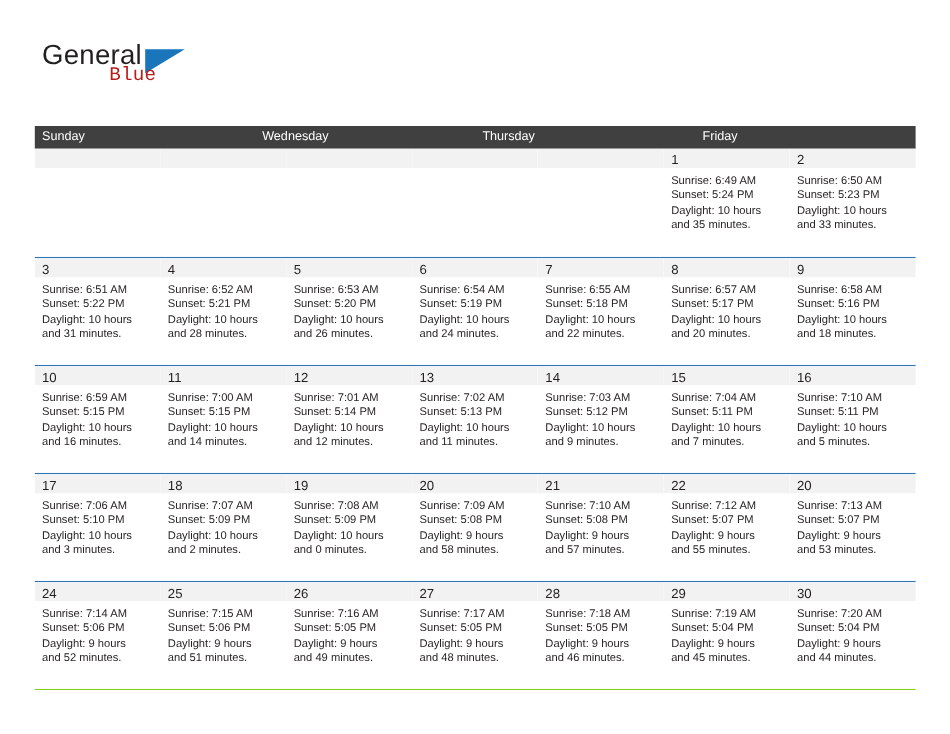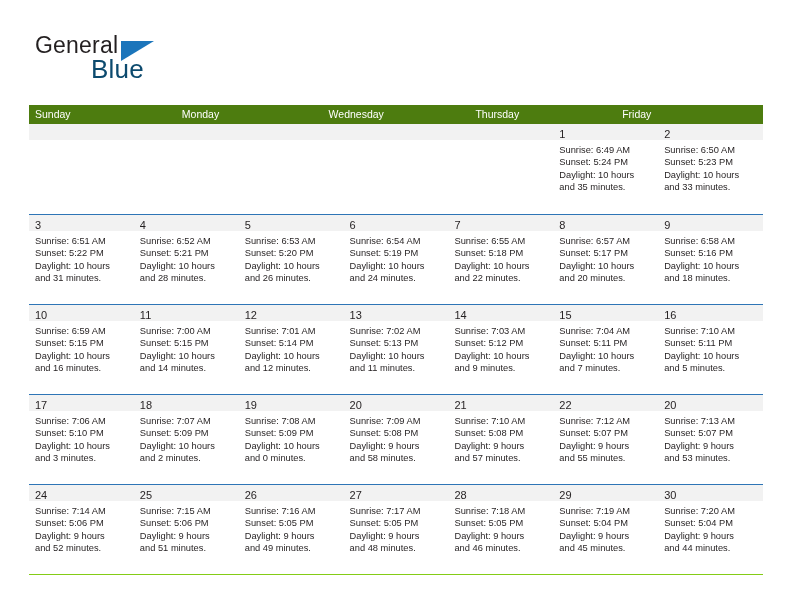--- a/index.html
+++ b/index.html
@@ -42,24 +42,24 @@
     top: 4px;
     font-size: 23px;
     letter-spacing: .2px;
     color: #231f20;
     font-family: "Liberation Sans", sans-serif;
   }
   .logo-blue {
     position: absolute;
     left: 62px;
     top: 26px;
-    font-size: 26px;
+    font-size: 16px;
     letter-spacing: .2px;
-    color: #0c4a6e;
-    font-family: Liberation Sans, sans-serif;
+    color: #b91c1c;
+    font-family: Liberation Mono, monospace;
   }
   .logo-triangle {
     position: absolute;
     left: 92px;
     top: 13px;
     width: 0;
     height: 0;
     border-left: 33px solid #1b75bb;
     border-bottom: 20px solid transparent;
   }
@@ -88,21 +88,21 @@
 
   
   .calendar {
     position: absolute;
     left: 29px;
     top: 105px;
     width: 734px;
   }
   .weekday-row {
     display: flex;
-    background: #4d7c0f;
+    background: #404040;
     height: 19px;
   }
   .weekday-cell {
     flex: 1 1 0;
     color: #ffffff;
     font-size: 10.5px;
     line-height: 19px;
     padding-left: 6px;
     box-sizing: border-box;
     white-space: nowrap;
@@ -165,21 +165,20 @@
       <span class="logo-triangle"></span>
       <span class="logo-blue">Blue</span>
     </div>
 
 
   </div>
 
   <div class="calendar">
     <div class="weekday-row" id="weekday-row">
         <div class="weekday-cell">Sunday</div>
-        <div class="weekday-cell">Monday</div>
         <div class="weekday-cell">Wednesday</div>
         <div class="weekday-cell">Thursday</div>
         <div class="weekday-cell">Friday</div>
       </div>
     <div id="weeks-container">
         <div class="week-row first">
           <div class="day-cell empty">
             <div class="day-num-strip"><span class="day-num"></span></div>
           </div>
           <div class="day-cell empty">

